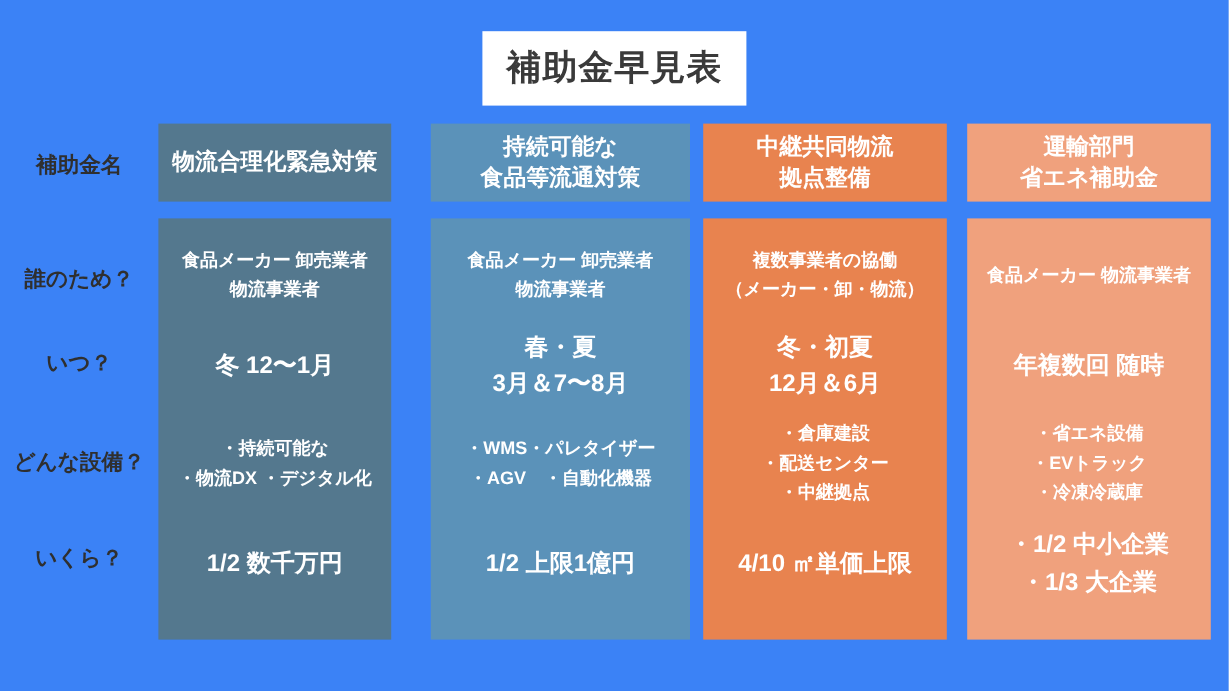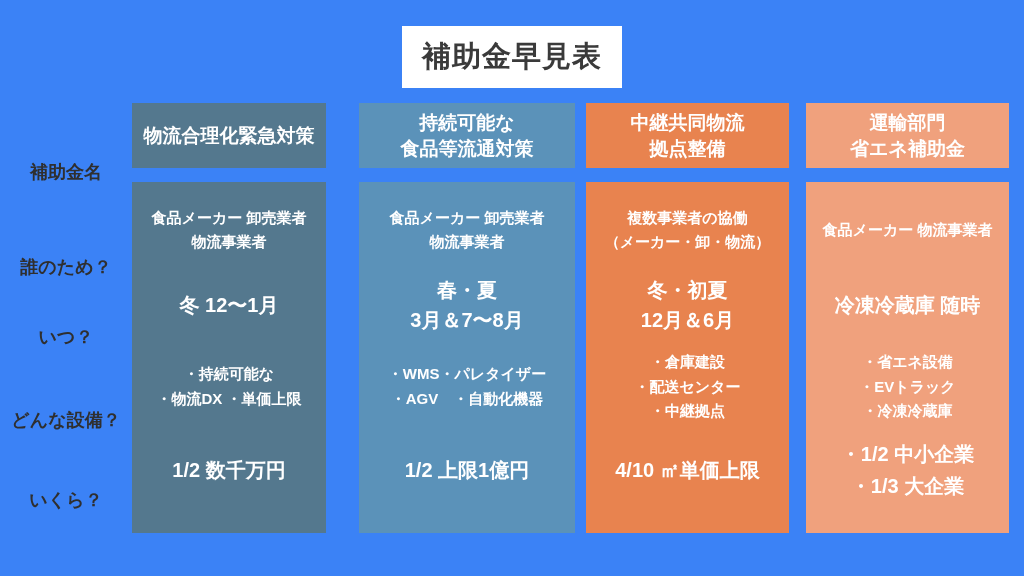--- a/index.html
+++ b/index.html
@@ -38,21 +38,20 @@
   .row-label {
     position: absolute;
     left: 0;
     width: 132px;
     text-align: center;
     transform: translateY(-50%);
     font-size: 18px;
     font-weight: bold;
     color: #2f2f2f;
     white-space: nowrap;
-    margin-top: 35px;
   }
   .column { position: absolute; top: 103px; }
   .col-1 { left: 132px; width: 194px; }
   .col-2 { left: 359px; width: 216px; }
   .col-3 { left: 586px; width: 203px; }
   .col-4 { left: 806px; width: 203px; }
   .col-header {
     height: 65px;
     display: flex;
     flex-direction: column;
@@ -112,21 +111,21 @@
     <div class="col-body c1">
       <div class="cell cell-who">
         <span>食品メーカー 卸売業者</span>
         <span>物流事業者</span>
       </div>
       <div class="cell cell-when">
         <span>冬 12〜1月</span>
       </div>
       <div class="cell cell-equip">
         <span>・持続可能な</span>
-        <span>・物流DX ・単価上限</span>
+        <span>・物流DX ・デジタル化</span>
       </div>
       <div class="cell cell-amount">
         <span>1/2 数千万円</span>
       </div>
     </div>
   </div>
 
   <div class="column col-2">
     <div class="col-header c2">
       <span>持続可能な</span>
@@ -179,21 +178,21 @@
   <div class="column col-4">
     <div class="col-header c4">
       <span>運輸部門</span>
       <span>省エネ補助金</span>
     </div>
     <div class="col-body c4">
       <div class="cell cell-who">
         <span>食品メーカー 物流事業者</span>
       </div>
       <div class="cell cell-when">
-        <span>冷凍冷蔵庫 随時</span>
+        <span>年複数回 随時</span>
       </div>
       <div class="cell cell-equip">
         <span>・省エネ設備</span>
         <span>・EVトラック</span>
         <span>・冷凍冷蔵庫</span>
       </div>
       <div class="cell cell-amount">
         <span>・1/2 中小企業</span>
         <span>・1/3 大企業</span>
       </div>

